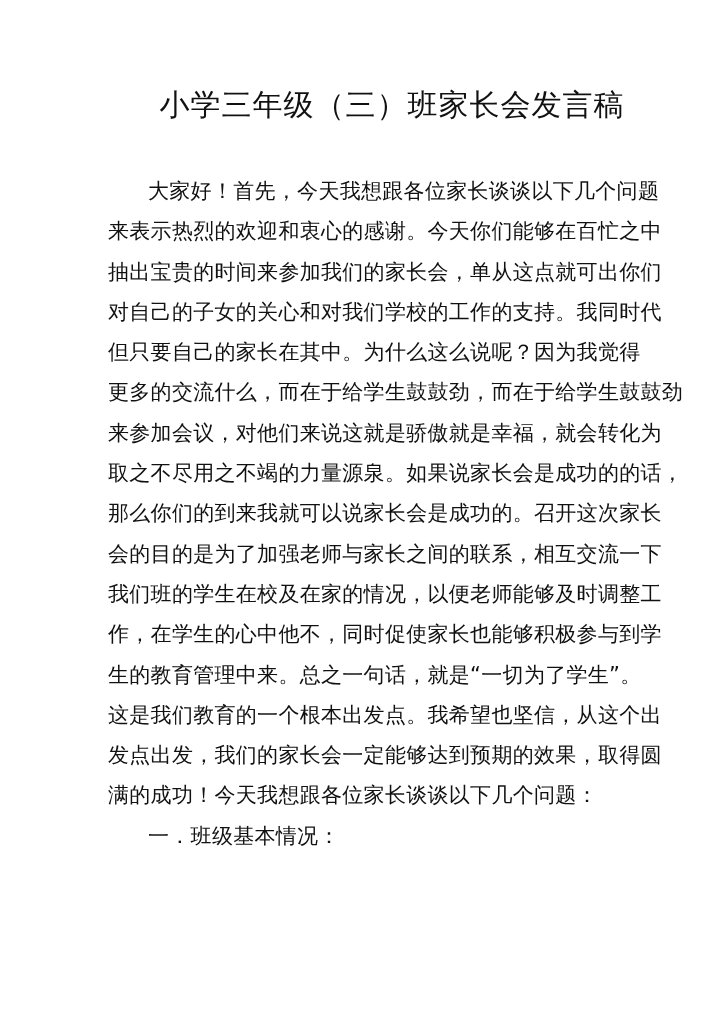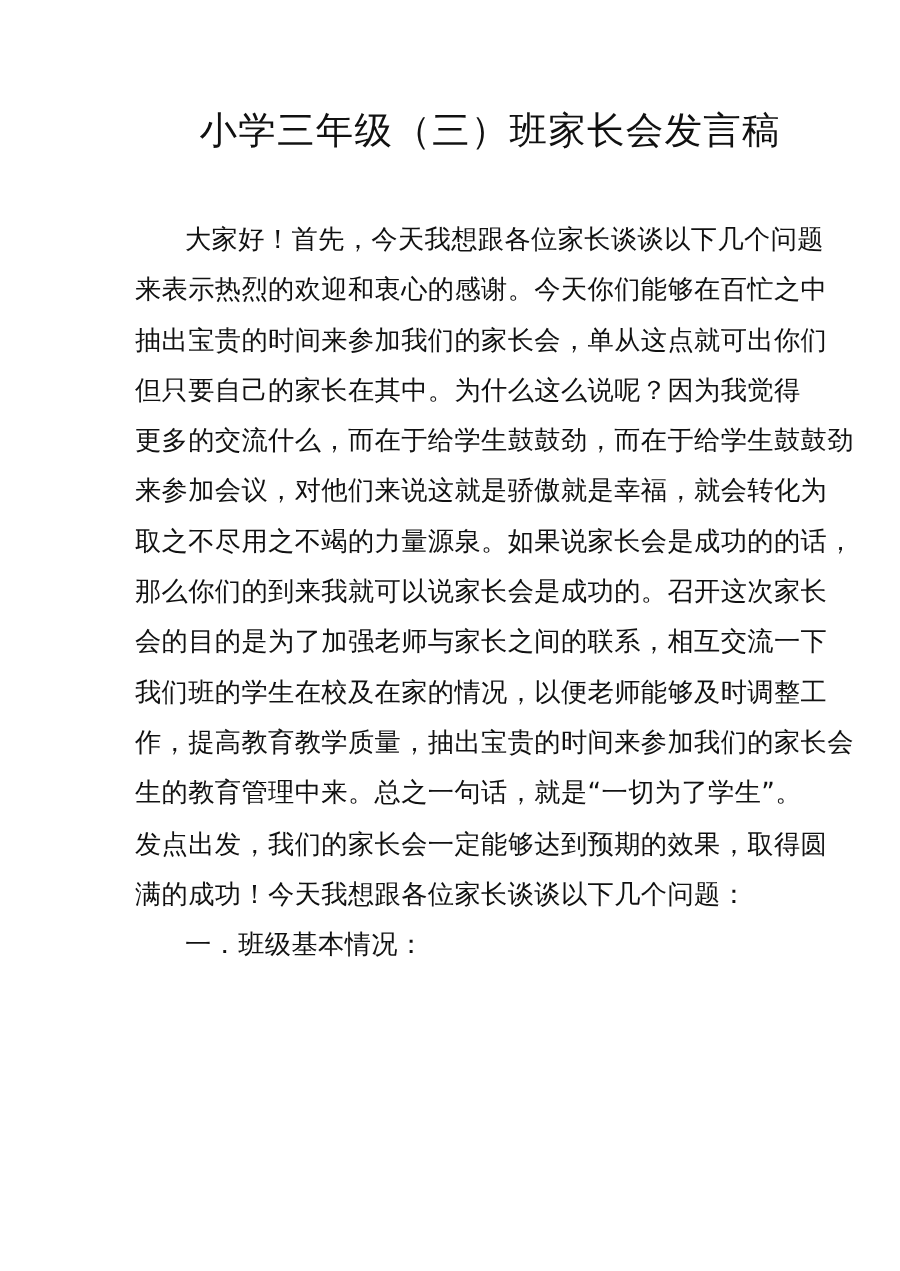--- a/index.html
+++ b/index.html
@@ -29,26 +29,28 @@
 </style>
 </head>
 <body>
 
 <div class="page">
   <div class="title">小学三年级（三）班家长会发言稿</div>
   <div class="body">
     <div class="line indent">大家好！首先，今天我想跟各位家长谈谈以下几个问题</div>
     <div class="line">来表示热烈的欢迎和衷心的感谢。今天你们能够在百忙之中</div>
     <div class="line">抽出宝贵的时间来参加我们的家长会，单从这点就可出你们</div>
+    <div class="line">对自己的子女的关心和对我们学校的工作的支持。我同时代</div>
     <div class="line">但只要自己的家长在其中。为什么这么说呢？因为我觉得</div>
     <div class="line">更多的交流什么，而在于给学生鼓鼓劲，而在于给学生鼓鼓劲</div>
     <div class="line">来参加会议，对他们来说这就是骄傲就是幸福，就会转化为</div>
     <div class="line">取之不尽用之不竭的力量源泉。如果说家长会是成功的的话，</div>
     <div class="line">那么你们的到来我就可以说家长会是成功的。召开这次家长</div>
     <div class="line">会的目的是为了加强老师与家长之间的联系，相互交流一下</div>
     <div class="line">我们班的学生在校及在家的情况，以便老师能够及时调整工</div>
-    <div class="line">作，提高教育教学质量，抽出宝贵的时间来参加我们的家长会</div>
+    <div class="line">作，在学生的心中他不，同时促使家长也能够积极参与到学</div>
     <div class="line">生的教育管理中来。总之一句话，就是“一切为了学生”。</div>
+    <div class="line">这是我们教育的一个根本出发点。我希望也坚信，从这个出</div>
     <div class="line">发点出发，我们的家长会一定能够达到预期的效果，取得圆</div>
     <div class="line">满的成功！今天我想跟各位家长谈谈以下几个问题：</div>
     <div class="line indent">一．班级基本情况：</div>
   </div>
 </div>
 
 </body></html>

